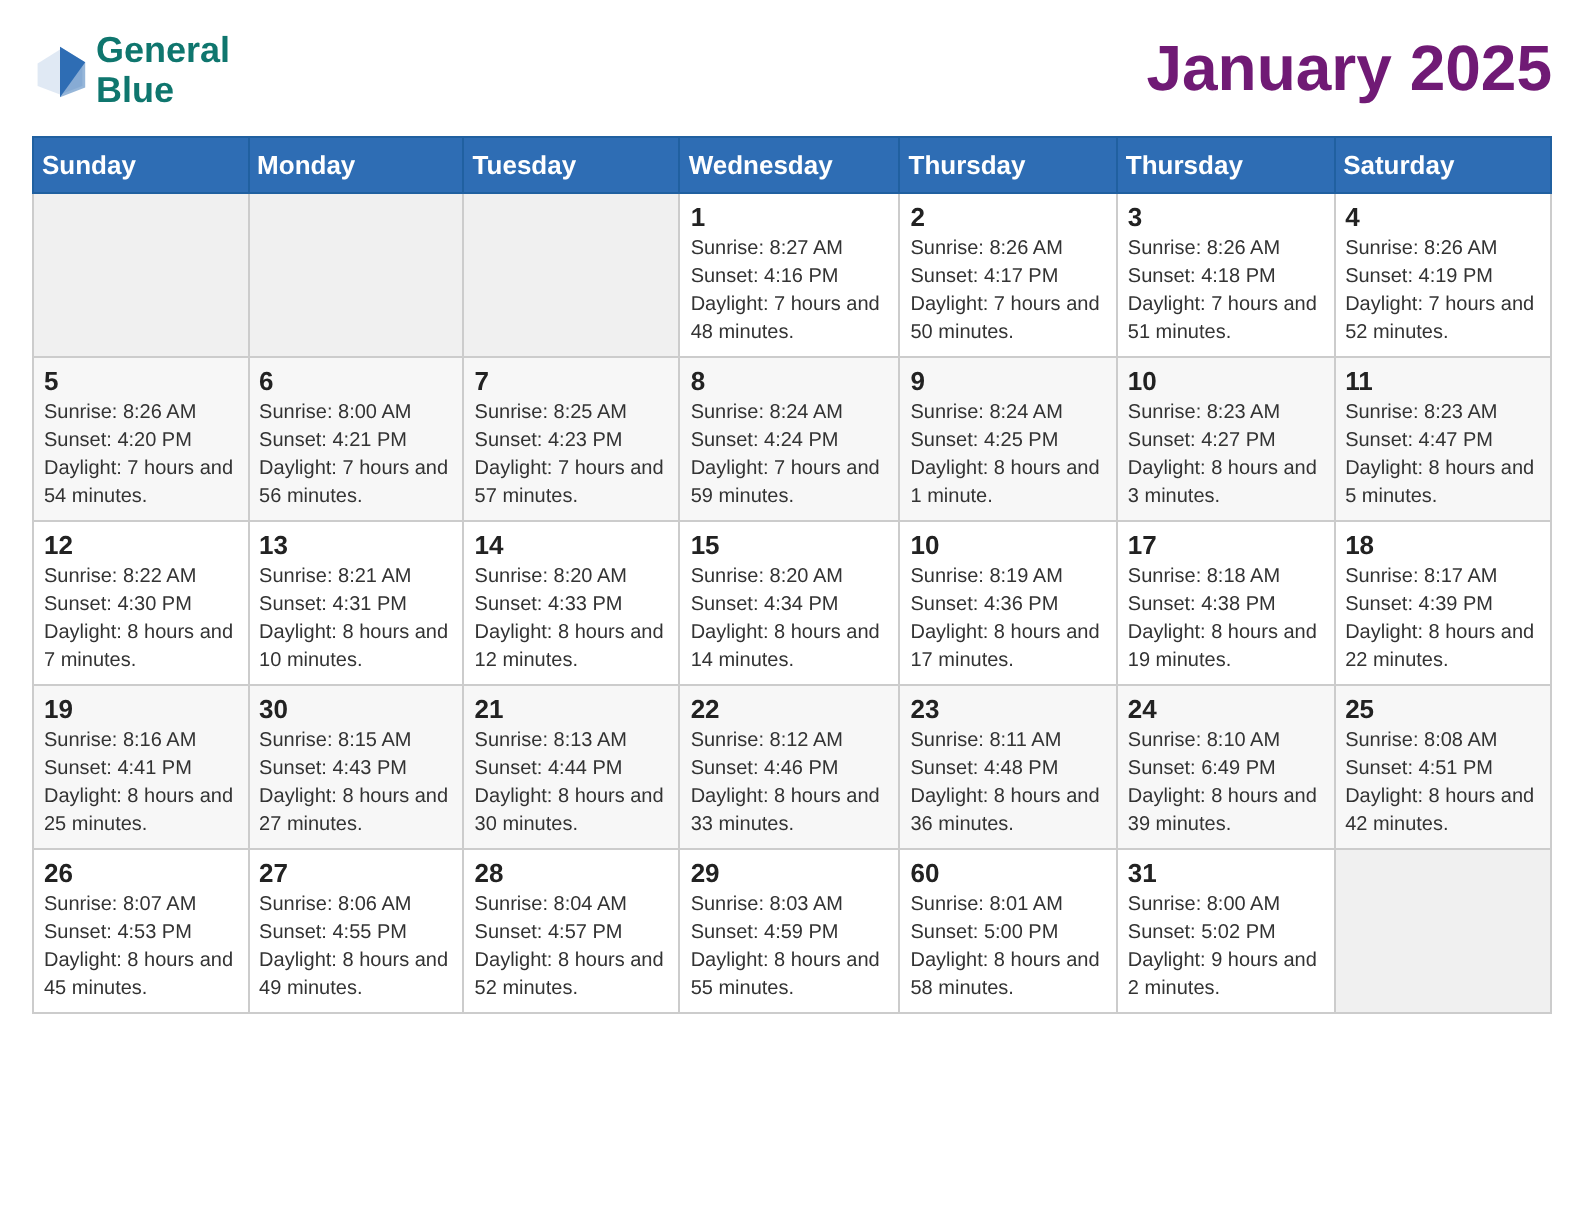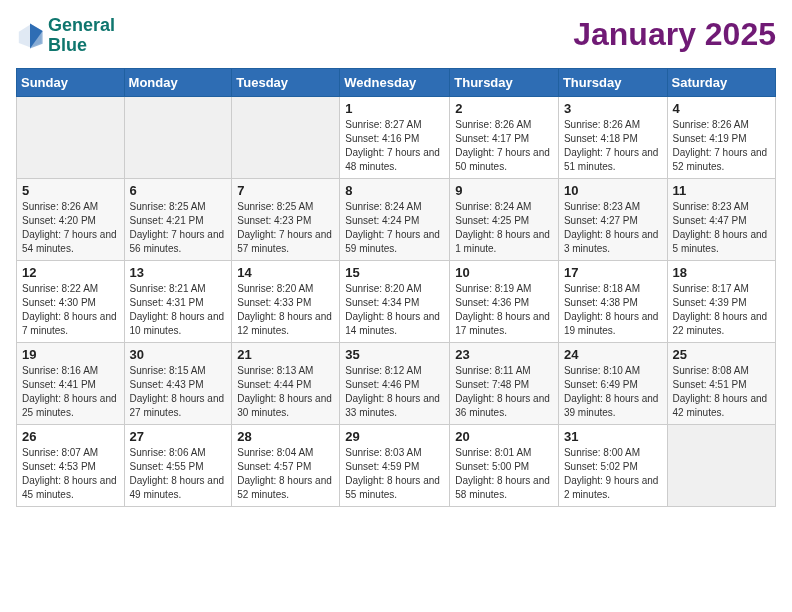--- a/index.html
+++ b/index.html
@@ -156,21 +156,21 @@
       <tr>
         <td>
           <div class="day-num">5</div>
           <div class="day-info">Sunrise: 8:26 AM
 Sunset: 4:20 PM
 Daylight: 7 hours
 and 54 minutes.</div>
         </td>
         <td>
           <div class="day-num">6</div>
-          <div class="day-info">Sunrise: 8:25 AM
+          <div class="day-info">Sunrise: 8:00 AM
 Sunset: 4:21 PM
 Daylight: 7 hours
 and 56 minutes.</div>
         </td>
         <td>
           <div class="day-num">7</div>
           <div class="day-info">Sunrise: 8:25 AM
 Sunset: 4:23 PM
 Daylight: 7 hours
 and 57 minutes.</div>
@@ -271,30 +271,30 @@
 and 27 minutes.</div>
         </td>
         <td>
           <div class="day-num">21</div>
           <div class="day-info">Sunrise: 8:13 AM
 Sunset: 4:44 PM
 Daylight: 8 hours
 and 30 minutes.</div>
         </td>
         <td>
-          <div class="day-num">35</div>
+          <div class="day-num">22</div>
           <div class="day-info">Sunrise: 8:12 AM
 Sunset: 4:46 PM
 Daylight: 8 hours
 and 33 minutes.</div>
         </td>
         <td>
           <div class="day-num">23</div>
           <div class="day-info">Sunrise: 8:11 AM
-Sunset: 7:48 PM
+Sunset: 4:48 PM
 Daylight: 8 hours
 and 36 minutes.</div>
         </td>
         <td>
           <div class="day-num">24</div>
           <div class="day-info">Sunrise: 8:10 AM
 Sunset: 6:49 PM
 Daylight: 8 hours
 and 39 minutes.</div>
         </td>
@@ -329,21 +329,21 @@
 and 52 minutes.</div>
         </td>
         <td>
           <div class="day-num">29</div>
           <div class="day-info">Sunrise: 8:03 AM
 Sunset: 4:59 PM
 Daylight: 8 hours
 and 55 minutes.</div>
         </td>
         <td>
-          <div class="day-num">20</div>
+          <div class="day-num">60</div>
           <div class="day-info">Sunrise: 8:01 AM
 Sunset: 5:00 PM
 Daylight: 8 hours
 and 58 minutes.</div>
         </td>
         <td>
           <div class="day-num">31</div>
           <div class="day-info">Sunrise: 8:00 AM
 Sunset: 5:02 PM
 Daylight: 9 hours

